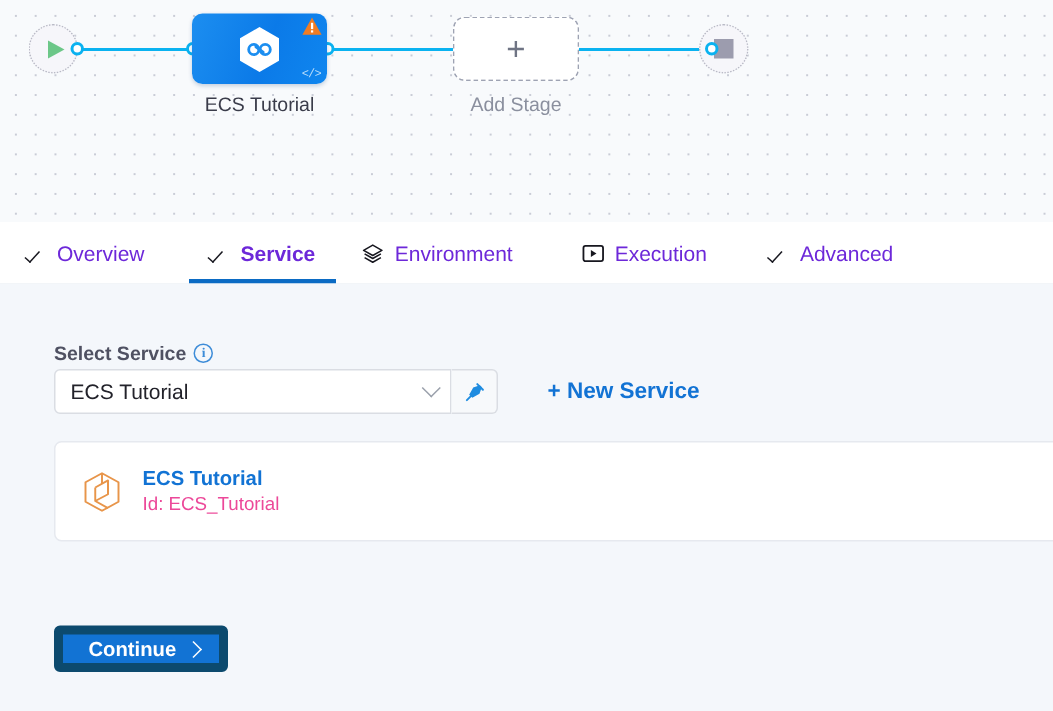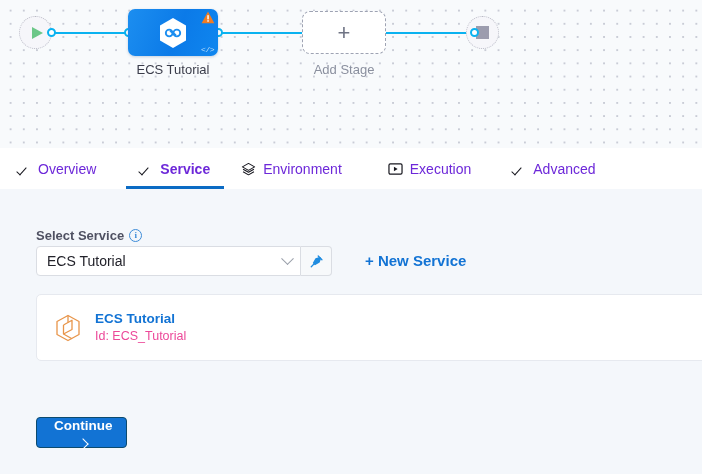--- a/index.html
+++ b/index.html
@@ -323,24 +323,23 @@
     box-sizing: border-box;
   }
   #back-button {
     background: #ffffff;
     border: 1px solid #b8d3ee;
     color: #1273d4;
     padding: 0 16px 0 12px;
   }
   #continue-button {
     background: #1273d4;
-    border: 1px solid #0c4a6e;
+    border: 6px solid #0c4a6e;
     color: #ffffff;
     padding: 0 13px 0 17px;
-    flex-direction: column;
   }
   .chev-left, .chev-right {
     width: 7px; height: 7px;
     flex: none;
   }
   .chev-left {
     border-left: 1.8px solid currentColor;
     border-bottom: 1.8px solid currentColor;
     transform: rotate(45deg);
   }

